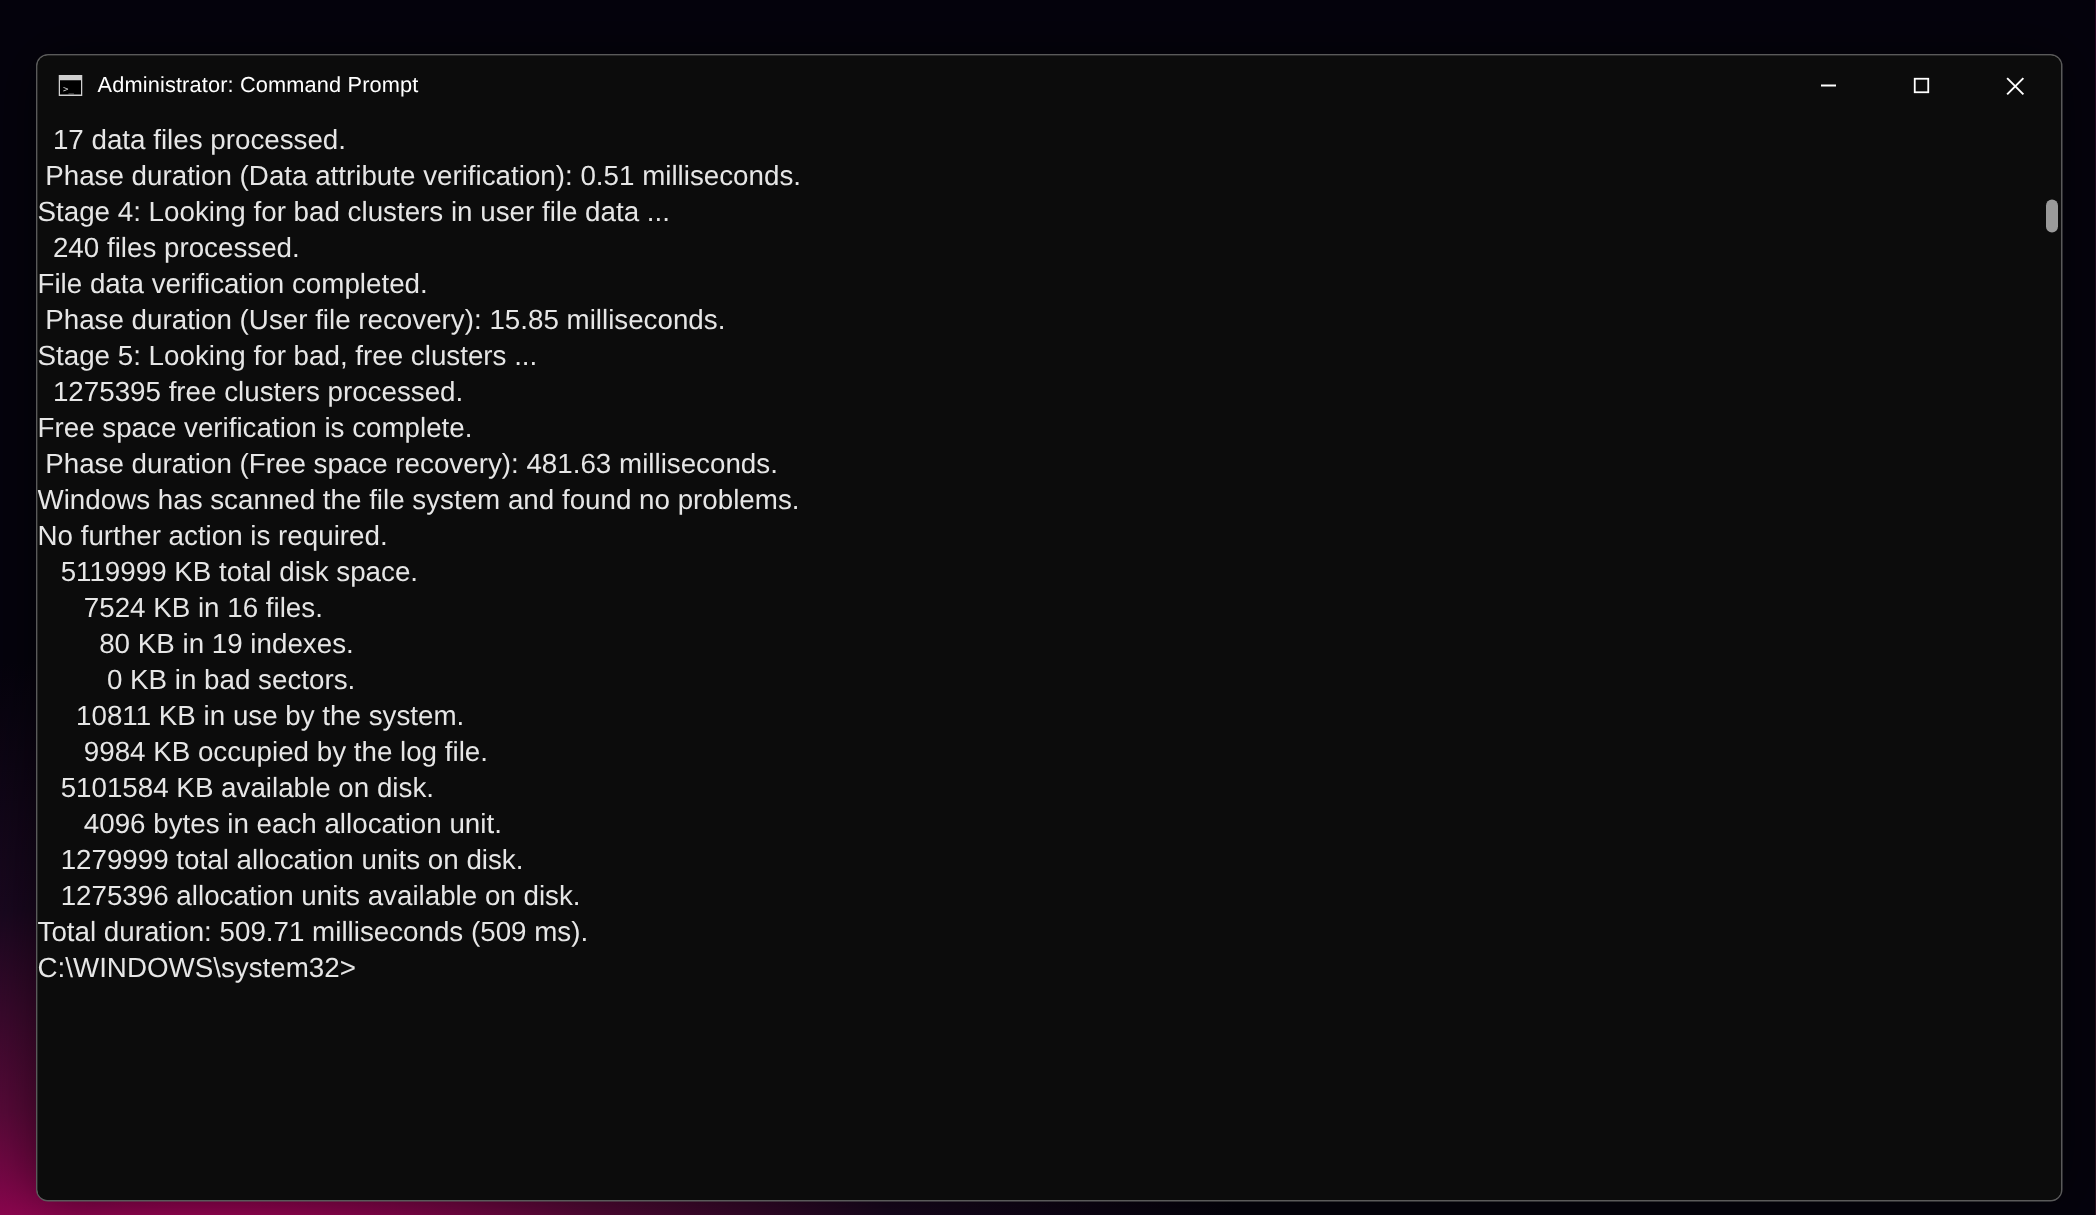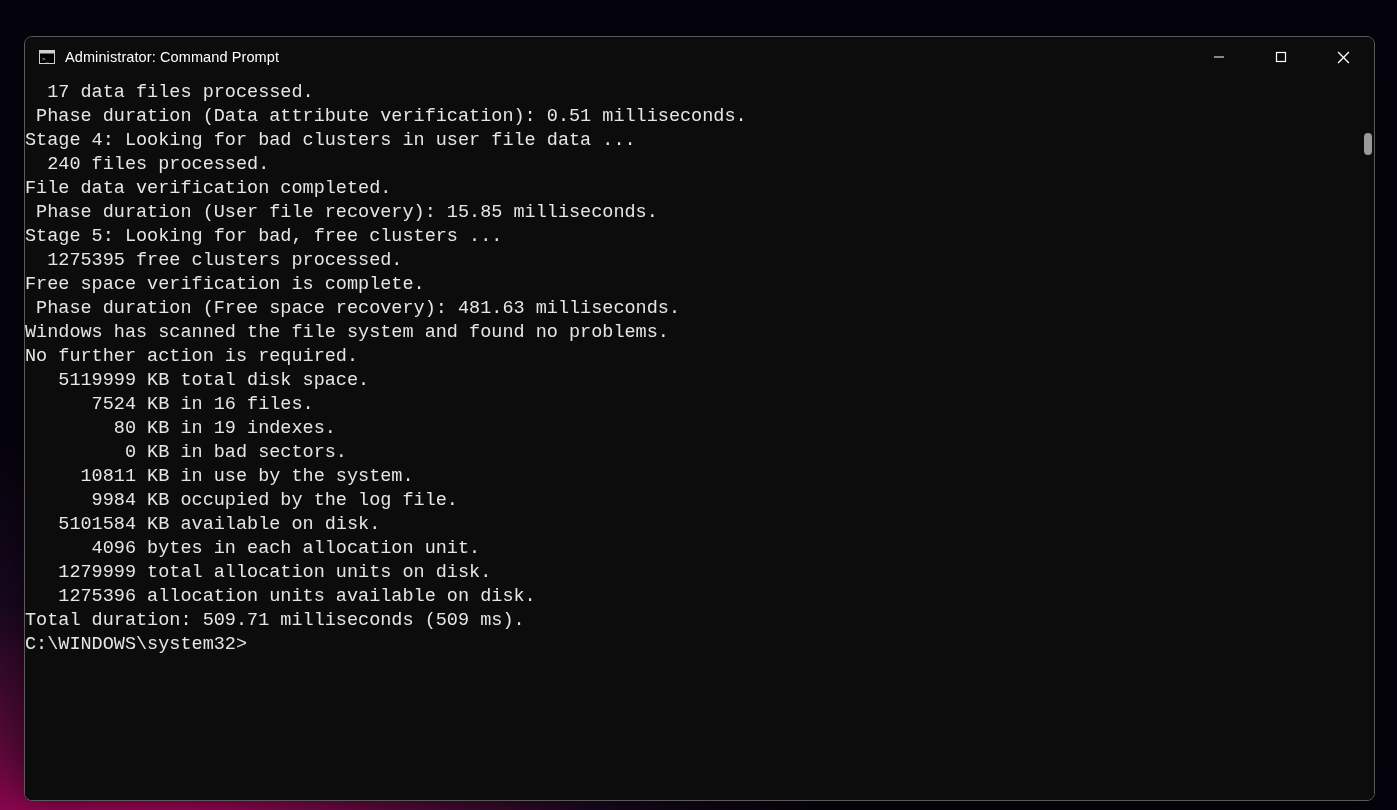--- a/index.html
+++ b/index.html
@@ -71,21 +71,21 @@
     color: #ffffff;
     cursor: default;
   }
   .win-btn svg { display:block; }
 
   .terminal-body {
     flex: 1;
     position: relative;
     background: #0c0c0c;
     color: #e6e6e6;
-    font-family: Liberation Mono, monospace;
+    font-family: Liberation Sans, sans-serif;
     font-size: 18.5px;
     line-height: 24px;
     letter-spacing: 0px;
     white-space: pre;
     padding: 4px 0 0 0;
     overflow: hidden;
   }
   .terminal-body .line { padding: 0; margin: 0; }
 
   .scrollbar-track {

